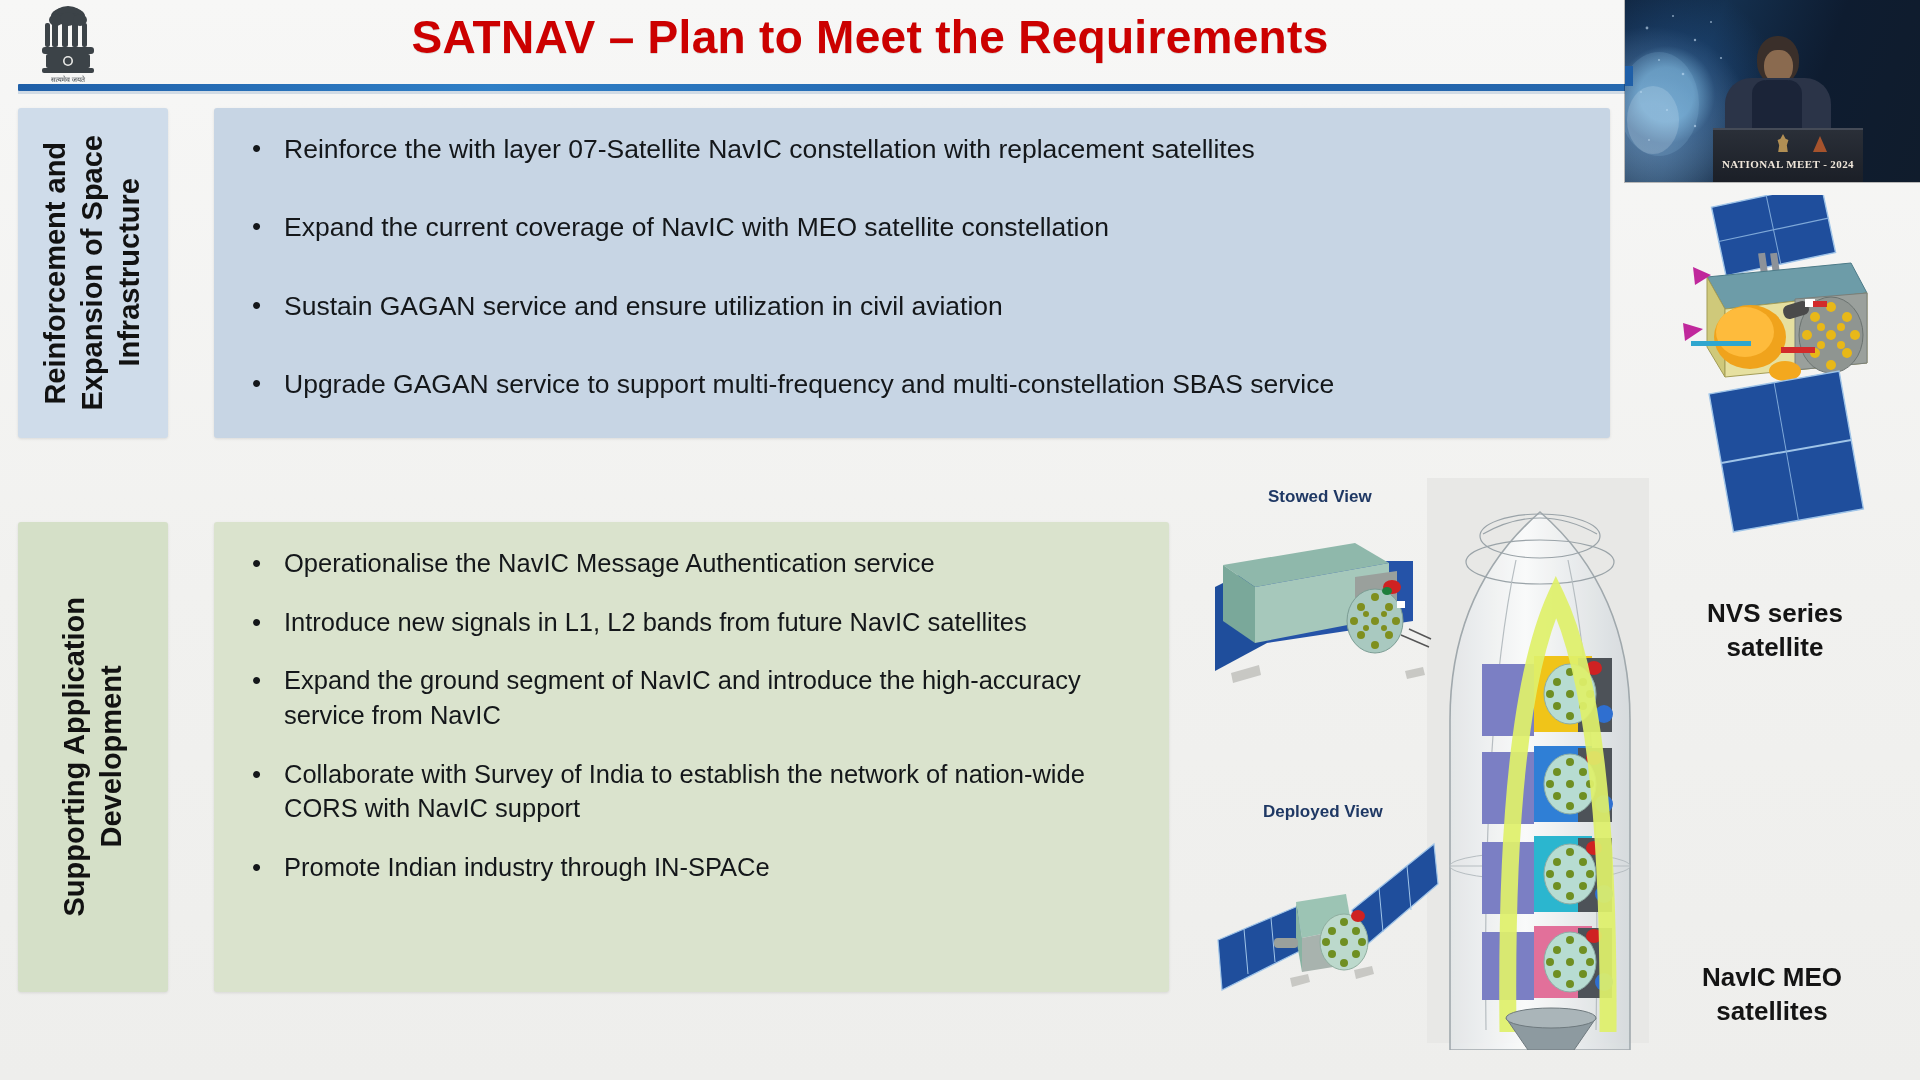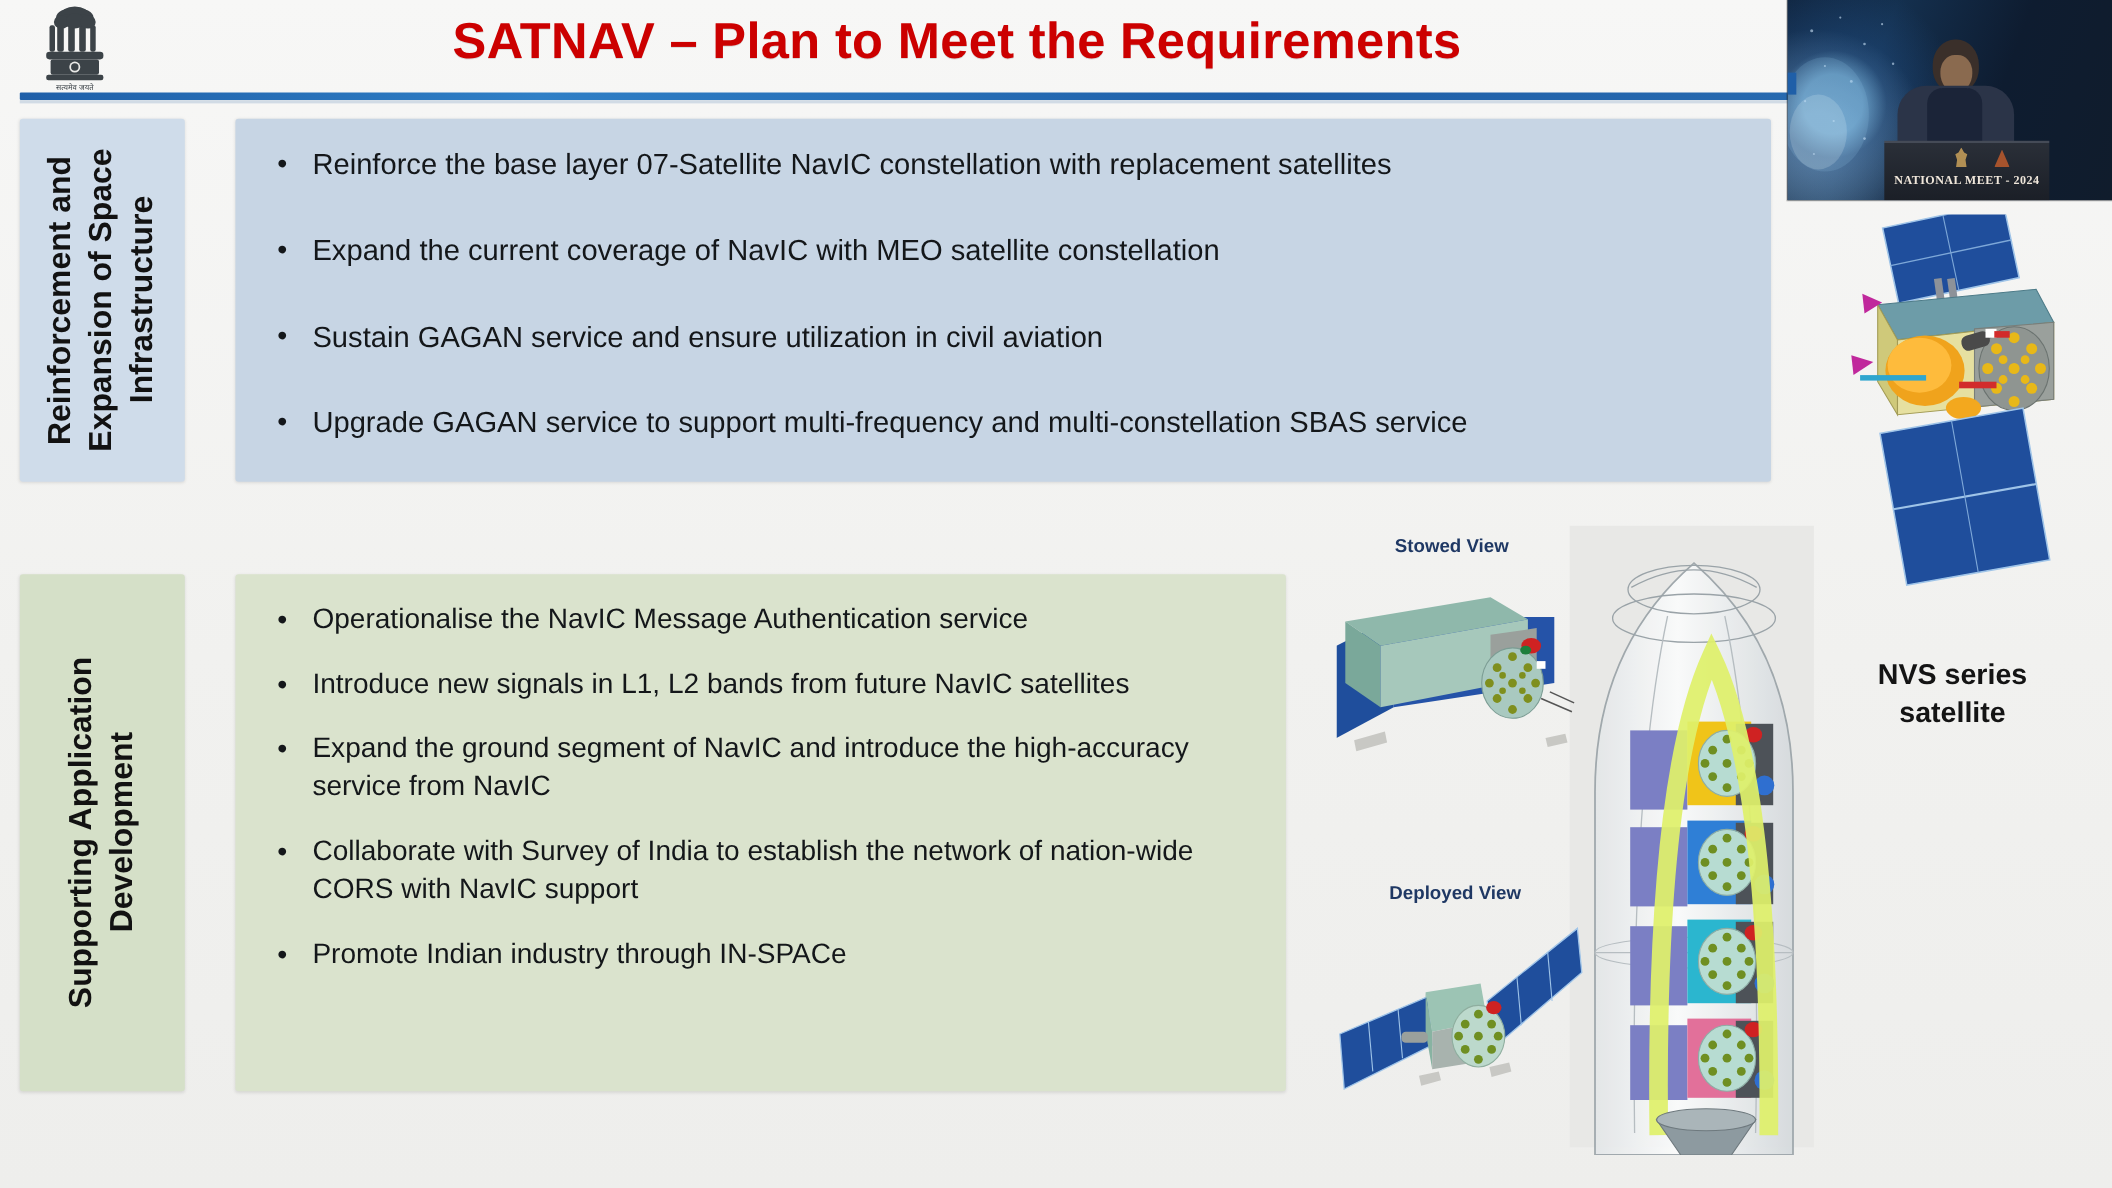--- a/index.html
+++ b/index.html
@@ -231,21 +231,21 @@
   <div class="side-label" id="block1-label">
     <div class="vtext">Reinforcement and
 Expansion of Space
 Infrastructure</div>
   </div>
 
   <div class="body-box" id="block1-body">
     <ul class="bullets">
       <li>
         <span class="dot">•</span>
-        <span class="b">Reinforce</span><span> the base layer </span><span class="b">07-Satellite NavIC constellation</span><span> with replacement satellites</span>
+        <span class="b">Reinforce</span><span> the with layer </span><span class="b">07-Satellite NavIC constellation</span><span> with replacement satellites</span>
       </li>
       <li>
         <span class="dot">•</span>
         <span class="b">Expand</span><span> the current coverage of NavIC with </span><span class="b">MEO satellite constellation</span>
       </li>
       <li>
         <span class="dot">•</span>
         <span class="b">Sustain GAGAN service</span><span> and ensure utilization in civil aviation</span>
       </li>
       <li>
@@ -501,20 +501,22 @@
     </g>
     <ellipse cx="174" cy="466" rx="8" ry="7" fill="#cf2222"></ellipse>
     <circle cx="184" cy="512" r="9" fill="#2f6fd0"></circle>
 
     <path d="M88 562 Q84 240 136 126 Q190 238 188 562" fill="none" stroke="#dff06a" stroke-width="17" opacity="0.93"></path>
 
     <polygon points="86,548 176,548 154,580 108,580" fill="#8d9aa0" stroke="#6e797e" stroke-width="1"></polygon>
     <ellipse cx="131" cy="548" rx="45" ry="10" fill="#aab5b9" stroke="#6e797e" stroke-width="1"></ellipse>
   </svg>
 
+  <div class="fig-caption" id="cap-meo">NavIC MEO
+satellites</div>
 
   <div id="video-overlay">
     <div class="vid-bg"></div>
     <svg class="vid-stars" viewBox="0 0 295 182">
       <g fill="#cfe6fa" opacity=".85">
         <circle cx="22" cy="28" r="1.4"></circle>
           <circle cx="48" cy="16" r="1"></circle>
           <circle cx="70" cy="40" r="1.2"></circle>
         <circle cx="34" cy="60" r="1"></circle>
           <circle cx="58" cy="74" r="1.3"></circle>

